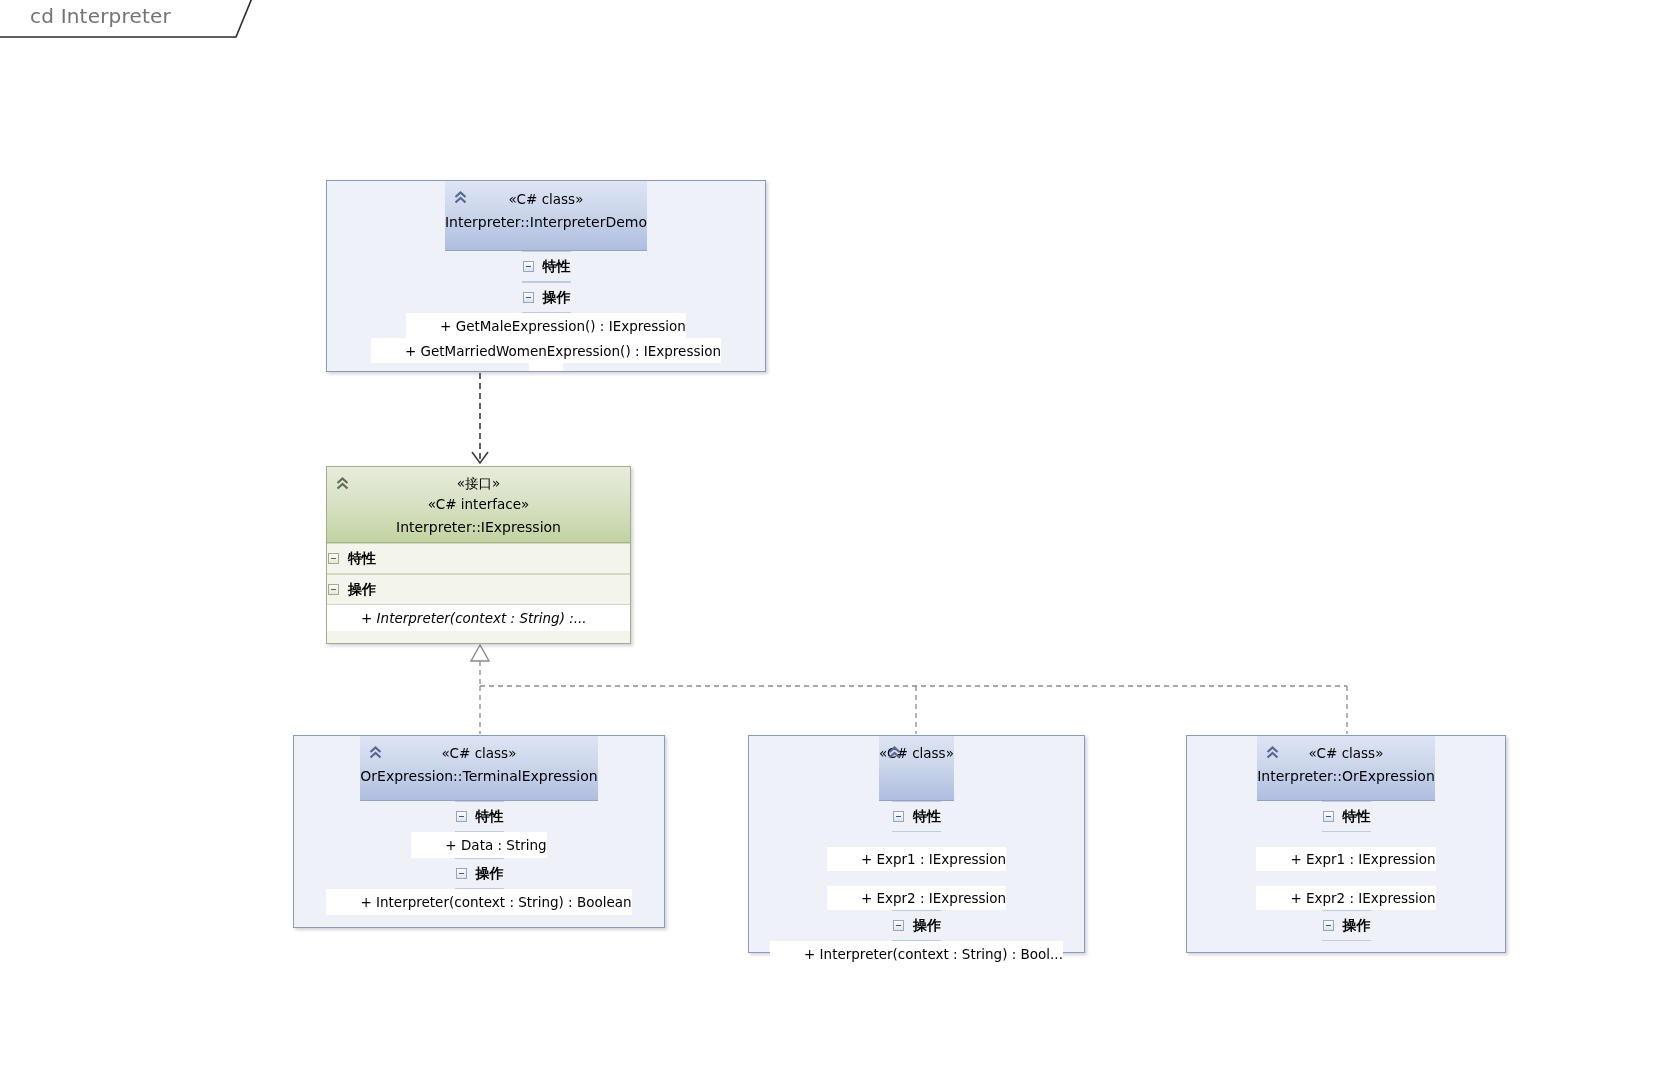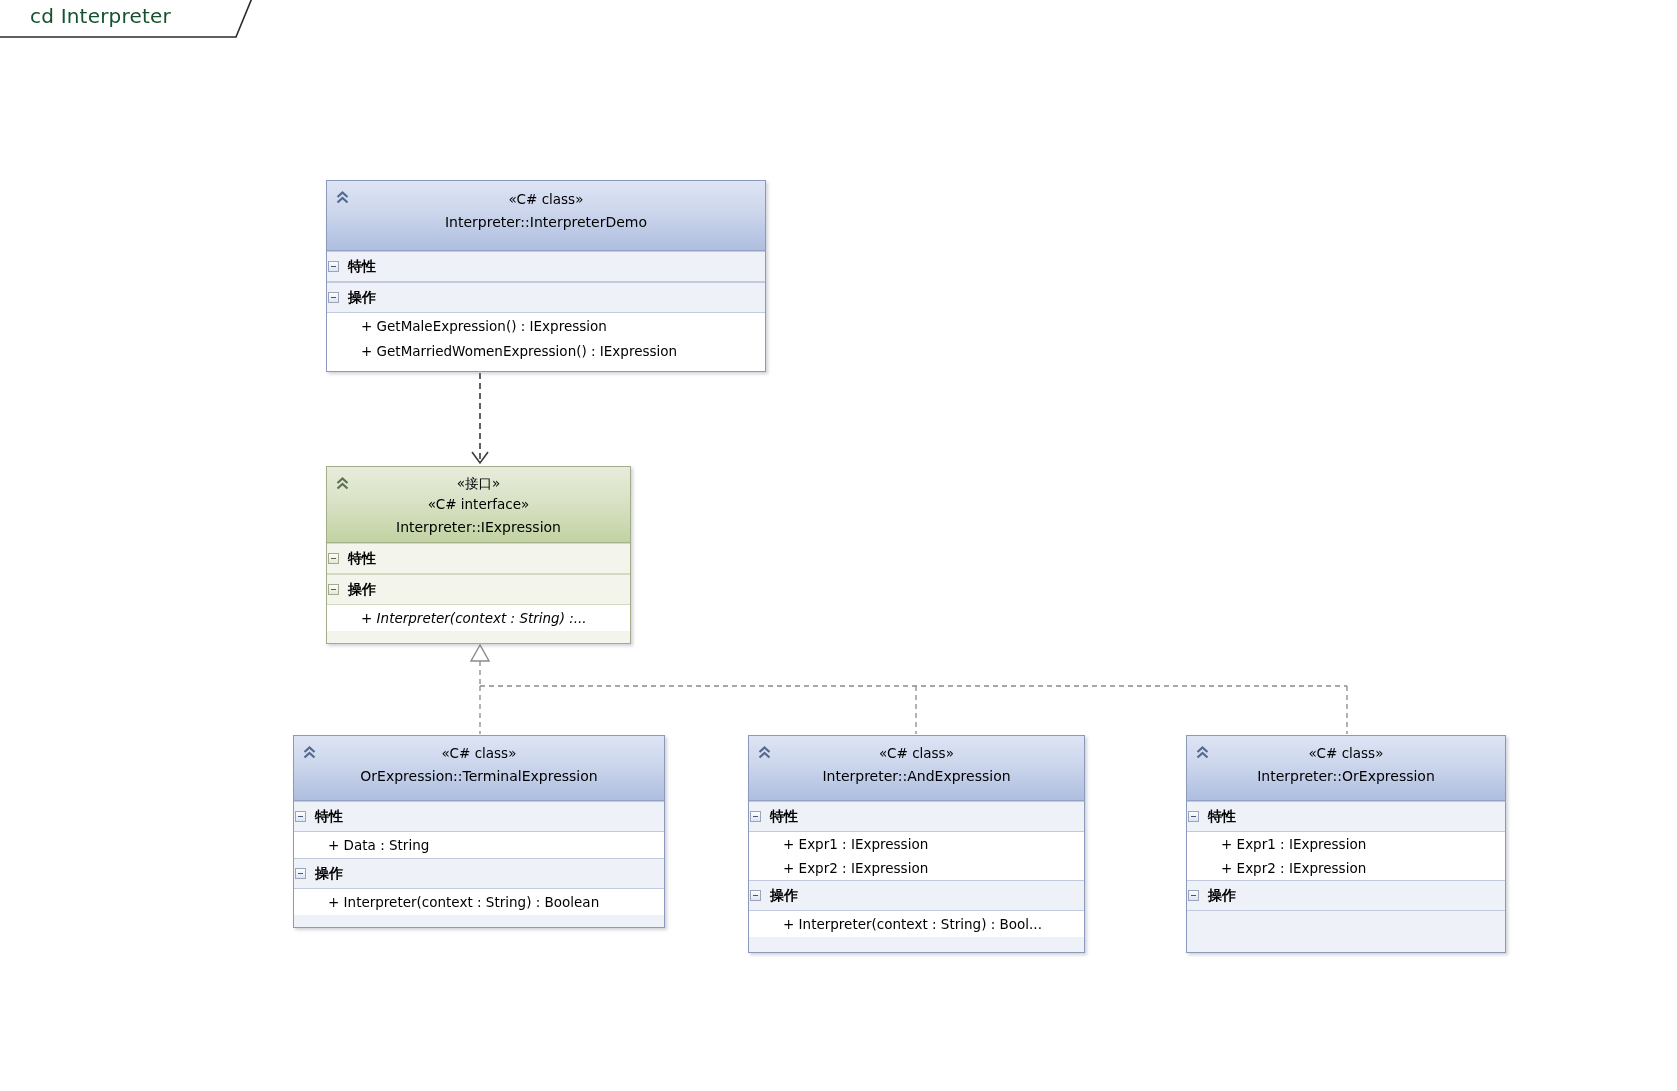--- a/index.html
+++ b/index.html
@@ -5,31 +5,31 @@
   html,body{margin:0;padding:0;background:#ffffff;}
   body{
     width:1677px;height:1091px;position:relative;overflow:hidden;
     font-family:"DejaVu Sans","Liberation Sans",sans-serif;
     -webkit-font-smoothing:antialiased;color:#000;
   }
   
   .frame-tab{position:absolute;left:0;top:0;width:256px;height:40px;z-index:3;}
   .frame-tab svg{position:absolute;left:0;top:0;}
   .frame-label{
-    position:absolute;left:30px;top:4px;font-size:20px;color:#14532d;
+    position:absolute;left:30px;top:4px;font-size:20px;color:#737373;
     letter-spacing:0.2px;
   }
   
   .overlay{position:absolute;left:0;top:0;z-index:1;}
   
   .node{
     position:absolute;z-index:2;box-sizing:border-box;display:flex;flex-direction:column;
     box-shadow:2px 2px 3px rgba(120,130,150,.35);
   }
-  .class-node{border:1px solid #8b9abc;background:#eef1f8;}
+  .class-node{border:1px solid #8b9abc;background:#eef1f8;align-items:center;}
   .iface-node{border:1px solid #a3ad8c;background:#f3f5ec;}
   .hdr{position:relative;text-align:center;flex:0 0 auto;box-sizing:border-box;}
   .class-node .hdr{
     height:70px;padding-top:8px;
     background:linear-gradient(180deg,#dde4f4 0%,#ccd6ec 45%,#aebedf 100%);
     border-bottom:1px solid #94a3c4;
   }
   .iface-node .hdr{
     height:76px;padding-top:6px;
     background:linear-gradient(180deg,#e7ecdb 0%,#d9e2c6 45%,#c2d3a2 100%);
@@ -53,21 +53,21 @@
   }
   .iface-node .minus{border-color:#a2ab90;background:linear-gradient(#fdfdfc,#e4e9d6);}
   .minus::after{content:"";width:5px;height:1px;background:#44557e;}
   .iface-node .minus::after{background:#5a6648;}
   
   .member{
     background:#ffffff;height:25px;box-sizing:border-box;display:flex;align-items:center;
     padding-left:34px;font-size:13.5px;flex:0 0 auto;white-space:nowrap;overflow:hidden;
   }
   .member.tall{height:26px;}
-  .member.short{height:24px;}
+  .member.short{height:24px;margin-top:15px;}
   .member.italic{font-style:italic;}
   .filler{flex:1 1 auto;}
 </style>
 </head>
 <body>
 
 <div class="frame-tab">
   <svg width="256" height="40" viewBox="0 0 256 40">
     <polygon points="-2,-2 252,-2 236,37 -2,37" fill="#ffffff" stroke="#2b2b2b" stroke-width="1.6"></polygon>
   </svg>
@@ -161,21 +161,20 @@
 </div>
 
 <div class="node class-node" style="left:748px;top:735px;width:337px;height:218px">
   <div class="hdr" style="height:65px;padding-top:7px">
     <span class="collapse">
       <svg width="15" height="13" viewBox="0 0 15 13">
           <path d="M2.5 6 L7.5 1.5 L12.5 6 M2.5 11.5 L7.5 7 L12.5 11.5" fill="none" stroke="#55688e" stroke-width="2.2"></path>
         </svg>
     </span>
     <div class="stereo">«C# class»</div>
-    <div class="cname">Interpreter::AndExpression</div>
   </div>
   <div class="sec">
     <span class="minus"></span>
     <span class="seclabel">特性</span>
   </div>
   <div class="member short">+ Expr1 : IExpression</div>
   <div class="member short">+ Expr2 : IExpression</div>
   <div class="sec">
     <span class="minus"></span>
     <span class="seclabel">操作</span>

